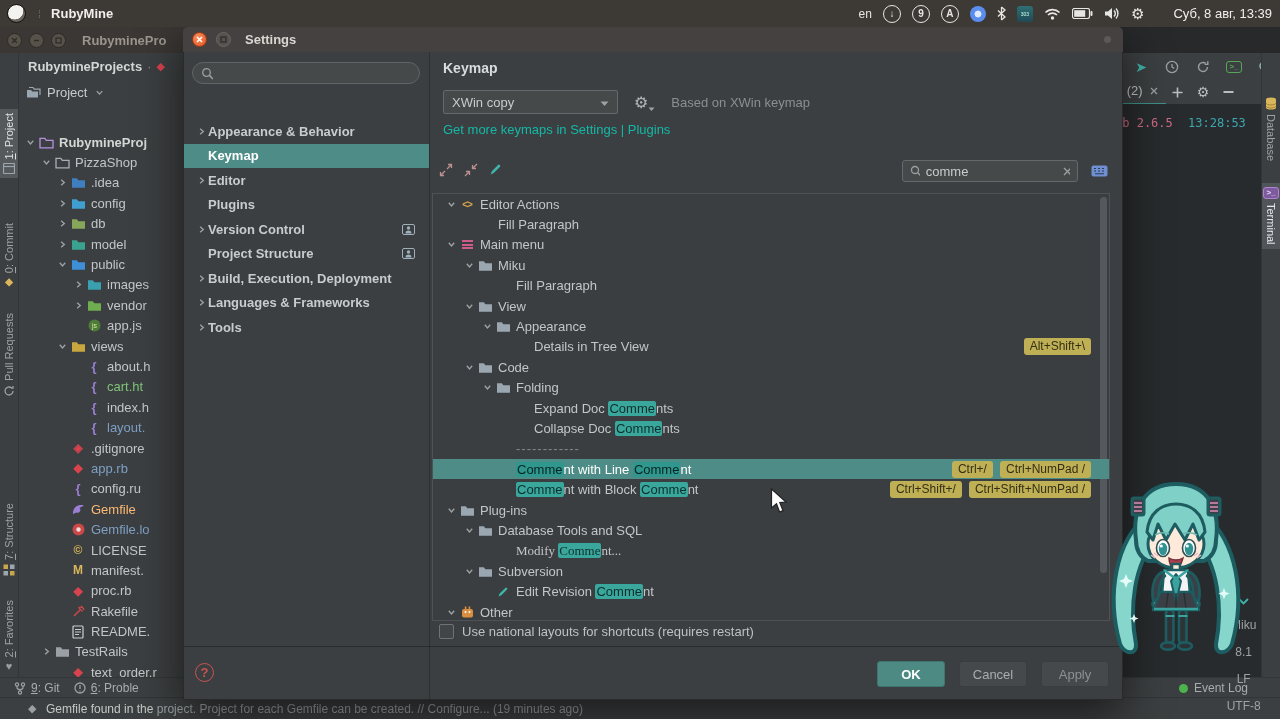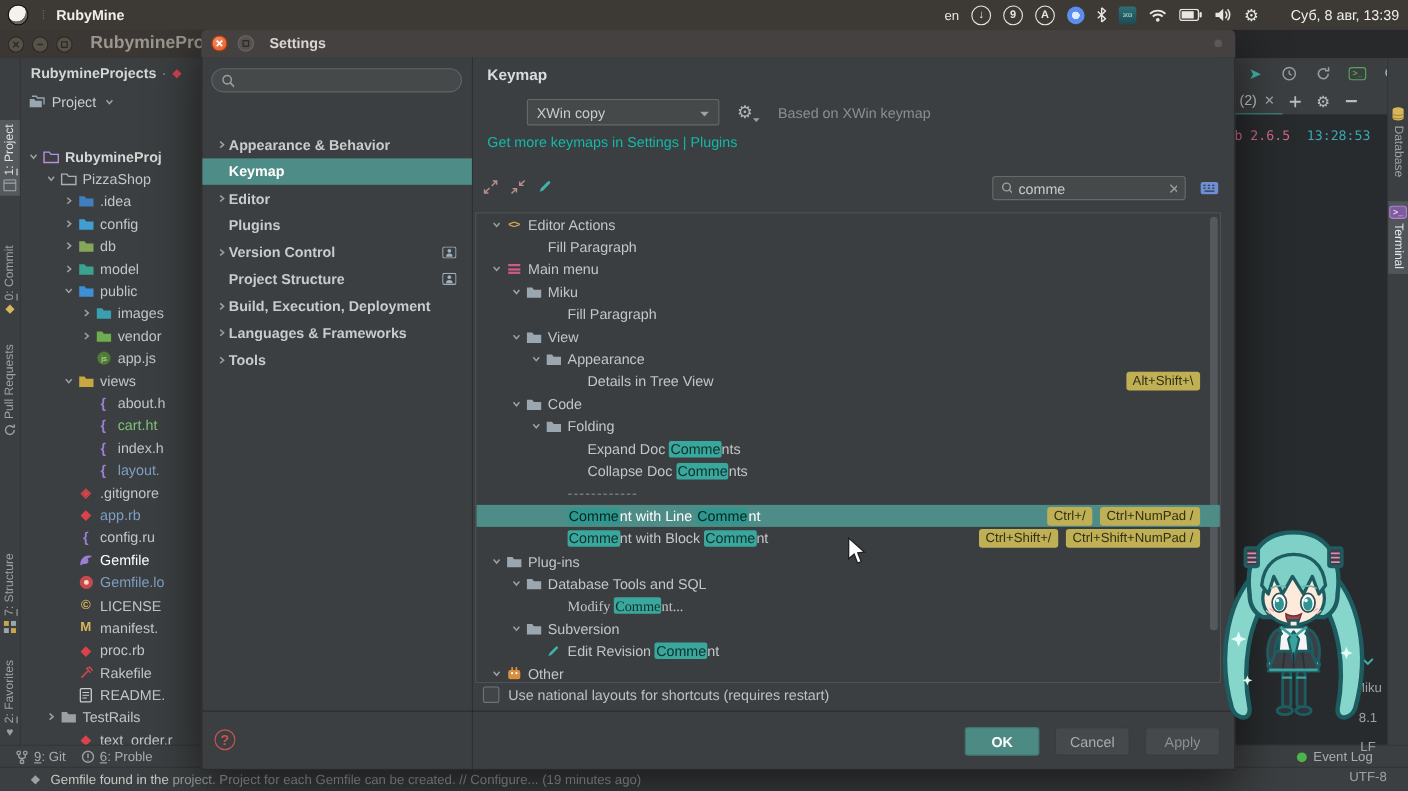--- a/index.html
+++ b/index.html
@@ -13,21 +13,21 @@
   .tb-right{margin-left:auto;display:flex;align-items:center;gap:11px;margin-right:8px;}
   .tb-lang{font-size:12px;color:#e8e6e2;}
   .traycircle{width:16px;height:16px;border:1.4px solid #e8e6e2;border-radius:50%;display:flex;align-items:center;justify-content:center;font-size:10px;font-weight:bold;color:#e8e6e2;}
   .chromium{width:16px;height:16px;border-radius:50%;background:radial-gradient(circle,#dfeafc 0 30%,#5b8def 32% 100%);}
   .app303{width:16px;height:16px;border-radius:3px;background:linear-gradient(#2f6f74,#1f4a55);display:flex;align-items:center;justify-content:center;color:#cfe;font-size:5px;}
   .tb-clock{font-size:13px;font-weight:normal;margin-left:18px;}
   .gearchar{font-size:15px;color:#e8e6e2;}
   
   .titlebar{position:absolute;top:27px;left:0;width:100%;height:26px;background:#3a3734;display:flex;align-items:center;}
   .wbtn{width:13px;height:13px;border-radius:50%;background:#575249;border:1px solid #2c2a26;display:flex;align-items:center;justify-content:center;margin-left:7px;color:#2e2b27;font-size:9px;font-weight:bold;}
-  .behind-title{color:#9b958d;font-weight:bold;margin-left:16px;font-size:16px;}
+  .behind-title{color:#9b958d;font-weight:bold;margin-left:16px;font-size:13px;}
   .titlebar-darkright{position:absolute;top:27px;left:1105px;right:0;height:26px;background:#27292b;}
   
   .navbar{position:absolute;top:53px;left:18px;width:1262px;height:27px;background:#3c3f41;display:flex;align-items:center;}
   .nav-header{font-weight:bold;color:#d3d7d5;margin-left:10px;white-space:nowrap;}
   .nav-sep{color:#8a8f91;margin:0 5px;}
   .edit-toolbar{position:absolute;right:6px;top:0;height:27px;display:flex;align-items:center;gap:13px;}
   .etb-ic{display:flex;align-items:center;justify-content:center;width:18px;height:18px;}
   .glyph-run{color:#b26cc3;font-size:14px;}
   .glyph-deploy{color:#3fb5aa;font-size:14px;}
   .termbox{display:inline-block;border:1.4px solid #57a657;color:#57a657;border-radius:3px;font-size:8px;font-weight:bold;padding:1px 2px;line-height:1;}
@@ -86,21 +86,21 @@
   .searchfield{position:absolute;left:8px;top:10px;width:228px;height:22px;background:#45494a;border:1px solid #5f6467;border-radius:11px;display:flex;align-items:center;padding:0 8px;gap:6px;box-sizing:border-box;}
   .searchfield input{background:transparent;border:none;outline:none;color:#c8ccce;font-family:inherit;font-size:12px;width:100%;padding:0;}
   .menu-list{position:absolute;top:67px;left:0;right:0;}
   .menu-row{height:24.5px;display:flex;align-items:center;font-weight:bold;color:#c8ccce;}
   .menu-row .chevslot{width:14px;margin-left:10px;}
   .menu-row.sel{background:#4e8d87;color:#fff;}
   .menu-badge{margin-left:auto;margin-right:14px;display:flex;}
   .content-pane{position:absolute;left:245px;top:0;right:0;bottom:0;}
   .km-title{position:absolute;left:14px;top:8px;font-weight:bold;font-size:14px;color:#d8dcde;}
   .schemerow{position:absolute;left:14px;top:38px;display:flex;align-items:center;gap:16px;}
-  .selectbox{width:175px;height:24px;background:#45494a;border:1px solid #646a6c;border-radius:2px;display:flex;align-items:center;padding:0 8px;box-sizing:border-box;color:#c8ccce;margin-left:36px;}
+  .selectbox{width:175px;height:24px;background:#45494a;border:1px solid #646a6c;border-radius:2px;display:flex;align-items:center;padding:0 8px;box-sizing:border-box;color:#c8ccce;}
   .selectbox .caret{margin-left:auto;}
   .gearbtn{display:flex;align-items:end;color:#b0b6b8;}
   .gearbtn .gearchar{color:#b0b6b8;font-size:16px;}
   .basedon{color:#8a8f91;}
   .linkrow{position:absolute;left:14px;top:70px;color:#14b8a6;}
   .km-toolbar{position:absolute;left:10px;top:106px;right:14px;height:26px;display:flex;align-items:center;gap:11px;}
   .km-search{margin-left:auto;width:176px;height:22px;background:#45494a;border:1px solid #646a6c;border-radius:3px;display:flex;align-items:center;gap:6px;padding:0 7px;box-sizing:border-box;}
   .km-search input{background:transparent;border:none;outline:none;color:#c8ccce;font-family:inherit;font-size:13px;width:100%;padding:0;}
   .kbicon{margin-left:2px;display:flex;}
   .km-tree{position:absolute;left:3px;top:141px;width:678px;height:428px;border:1px solid #4e5254;background:#3b3e40;overflow:hidden;box-sizing:border-box;}
@@ -495,21 +495,21 @@
           </div>
           <span class="plabel">config.ru</span>
         </div>
         <div class="prow" style="padding-left: 38px;">
           <div class="chevslot"></div>
           <div class="icslot">
             <svg width="13" height="12" viewBox="0 0 13 12">
               <path d="M1 9 C2 3 7 1 12 2.5 L7.5 5 C9.5 7 8 10.5 4.5 9.5 L1 11 Z" fill="#9a7fd5"></path>
             </svg>
           </div>
-          <span class="plabel" style="color: #ffffff;">Gemfile</span>
+          <span class="plabel" style="color: #fdba74;">Gemfile</span>
         </div>
         <div class="prow" style="padding-left: 38px;">
           <div class="chevslot"></div>
           <div class="icslot">
             <svg width="13" height="13">
               <circle cx="6.5" cy="6.5" r="6" fill="#c94848"></circle>
               <circle cx="6.5" cy="6.5" r="2.2" fill="#f2dada"></circle>
             </svg>
           </div>
           <span class="plabel" style="color: rgb(126, 159, 196);">Gemfile.lo</span>

